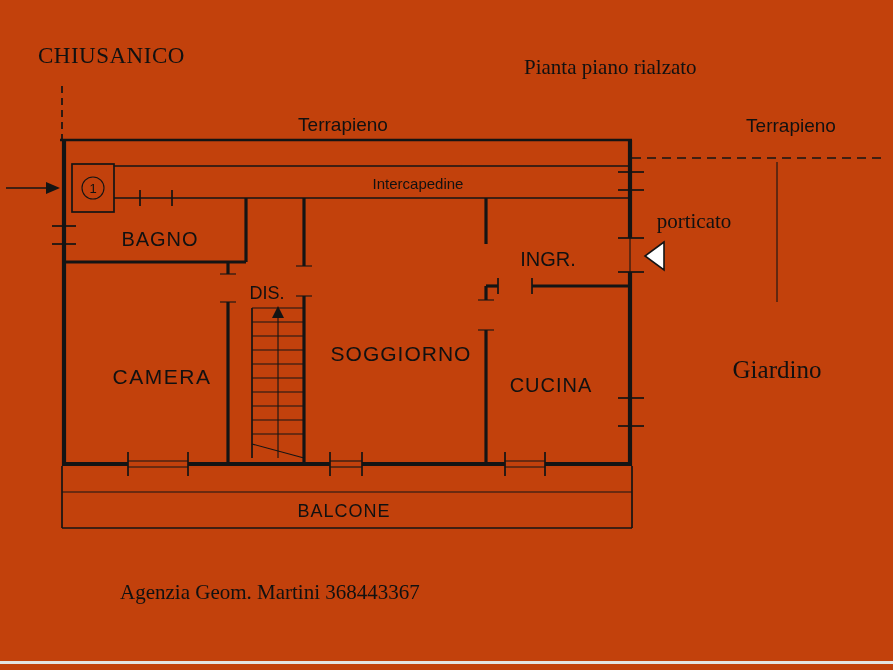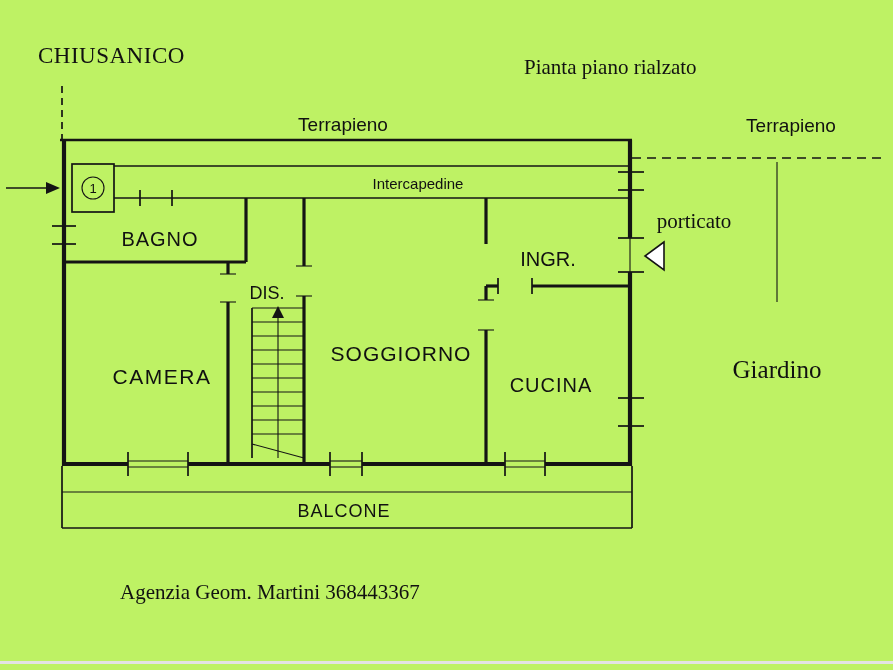--- a/index.html
+++ b/index.html
@@ -1,19 +1,19 @@
 <!DOCTYPE html>
 <html><head>
 <meta charset="utf-8">
 <style>
   html,body{margin:0;padding:0;background:#fff;}
   .page{
     position:relative;
     width:893px;height:670px;
-    background:#bef264;
+    background:#c2410c;
     overflow:hidden;
     font-family:"Liberation Serif",serif;
   }
   svg{position:absolute;left:0;top:0;}
   .ln{stroke:#141414;fill:none;}
   .w1{stroke-width:1.1;}
   .w15{stroke-width:1.7;}
   .w2{stroke-width:2.4;}
   .w3{stroke-width:3.2;}
   .w4{stroke-width:4.2;}

